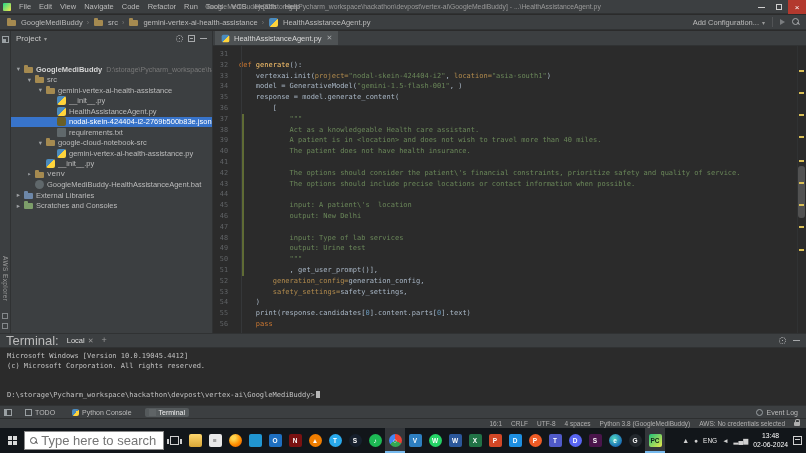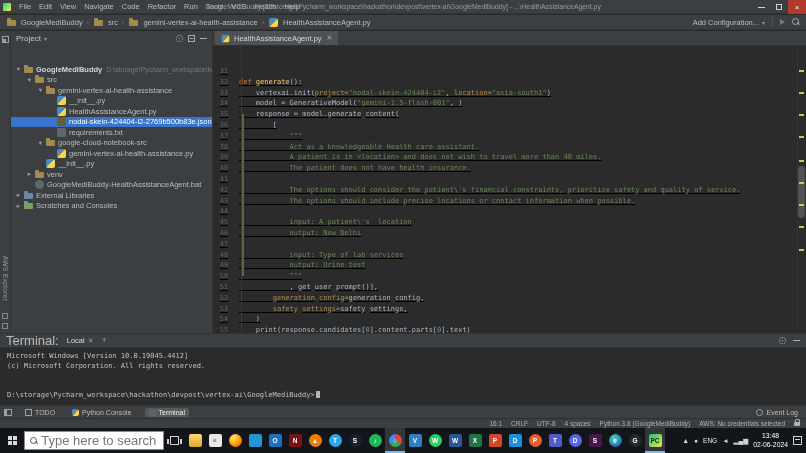--- a/index.html
+++ b/index.html
@@ -70,21 +70,21 @@
   .fic.json{background:#6a5f28;border-radius:2px;}
   .fic.txt{background:#60686b;border-radius:1px;}
   .fic.bat{background:#60686b;border-radius:50%;}
 
   
   .editor{flex:1;display:flex;flex-direction:column;background:#2b2b2b;position:relative;min-width:0;}
   .tabbar{height:15px;background:#3c3f41;border-bottom:1px solid #303233;display:flex;align-items:flex-end;padding-left:2px;flex:none;}
   .tab{background:#4e5254;height:14px;display:flex;align-items:center;padding:0 6px;gap:3px;font-size:7.5px;color:#d6d6d6;}
   .tab .fic{transform:scale(.85);margin:0 1px 0 0;}
   .tab-close{color:#a7a9ab;font-size:7px;margin-left:2px;}
-  .code-wrap{flex:1;position:relative;overflow:hidden;padding-top:20px;text-decoration:underline;}
+  .code-wrap{flex:1;position:relative;overflow:hidden;padding-top:3px;}
   .code-wrap::before{content:'';position:absolute;left:28px;top:0;bottom:0;width:1px;background:#353739;}
   .code-row{display:flex;height:10.8px;}
   .ln{width:22px;flex:none;text-align:right;padding-right:7px;color:#606366;
     font:6.8px "DejaVu Sans Mono",monospace;line-height:10.8px;}
   .ct{white-space:pre;font:7px "DejaVu Sans Mono",monospace;line-height:10.8px;color:#a9b7c6;padding-left:4px;}
   .c-k{color:#cc7832;} .c-f{color:#ffc66d;} .c-s{color:#6a8759;}
   .c-a{color:#b28b4d;text-align:right;} .c-n{color:#6897bb;} .c-p{color:#a9b7c6;}
   .change-bar{position:absolute;left:29px;top:68px;width:2px;height:162px;background:#5f6b35;}
   .scroll-track{position:absolute;right:0;top:0;bottom:0;width:9px;background:#2b2b2b;border-left:1px solid #303233;}
   .scroll-thumb{position:absolute;right:1px;top:120px;width:7px;height:52px;background:rgba(255,255,255,.18);border-radius:3px;}
@@ -283,21 +283,21 @@
           <div class="tree-row" style="padding-left: 36px;">
             <span class="arrow"></span>
             <span class="fic py"></span>
             <span class="lbl">gemini-vertex-ai-health-assistance.py</span>
           </div>
           <div class="tree-row" style="padding-left: 25px;">
             <span class="arrow"></span>
             <span class="fic py"></span>
             <span class="lbl">__init__.py</span>
           </div>
-          <div class="tree-row" style="padding-left: 14px;">
+          <div class="tree-row" style="padding-left: 14px; font-family: Liberation Mono, monospace;">
             <span class="arrow">▸</span>
             <span class="fic folder"></span>
             <span class="lbl">venv</span>
           </div>
           <div class="tree-row" style="padding-left: 14px;">
             <span class="arrow"></span>
             <span class="fic bat"></span>
             <span class="lbl">GoogleMediBuddy-HealthAssistanceAgent.bat</span>
           </div>
           <div class="tree-row" style="padding-left: 3px;">

